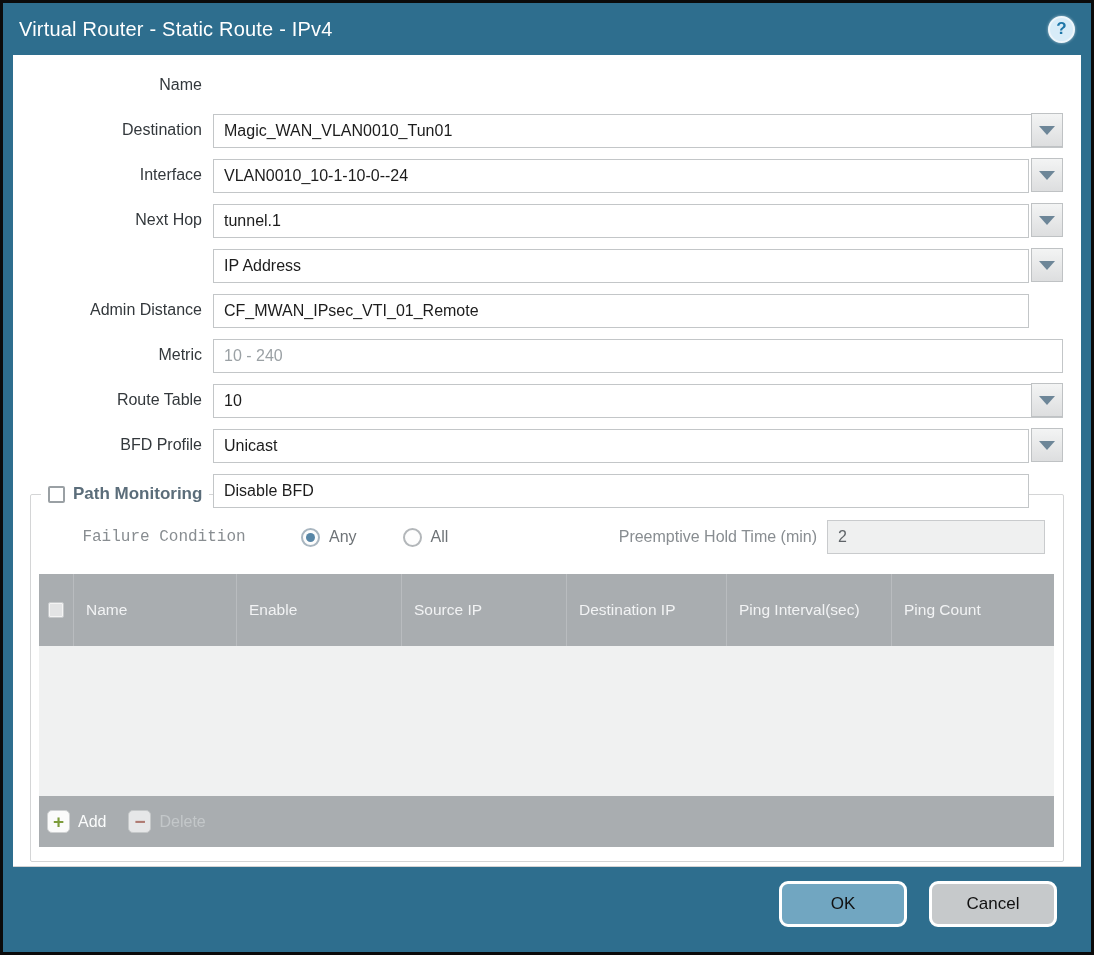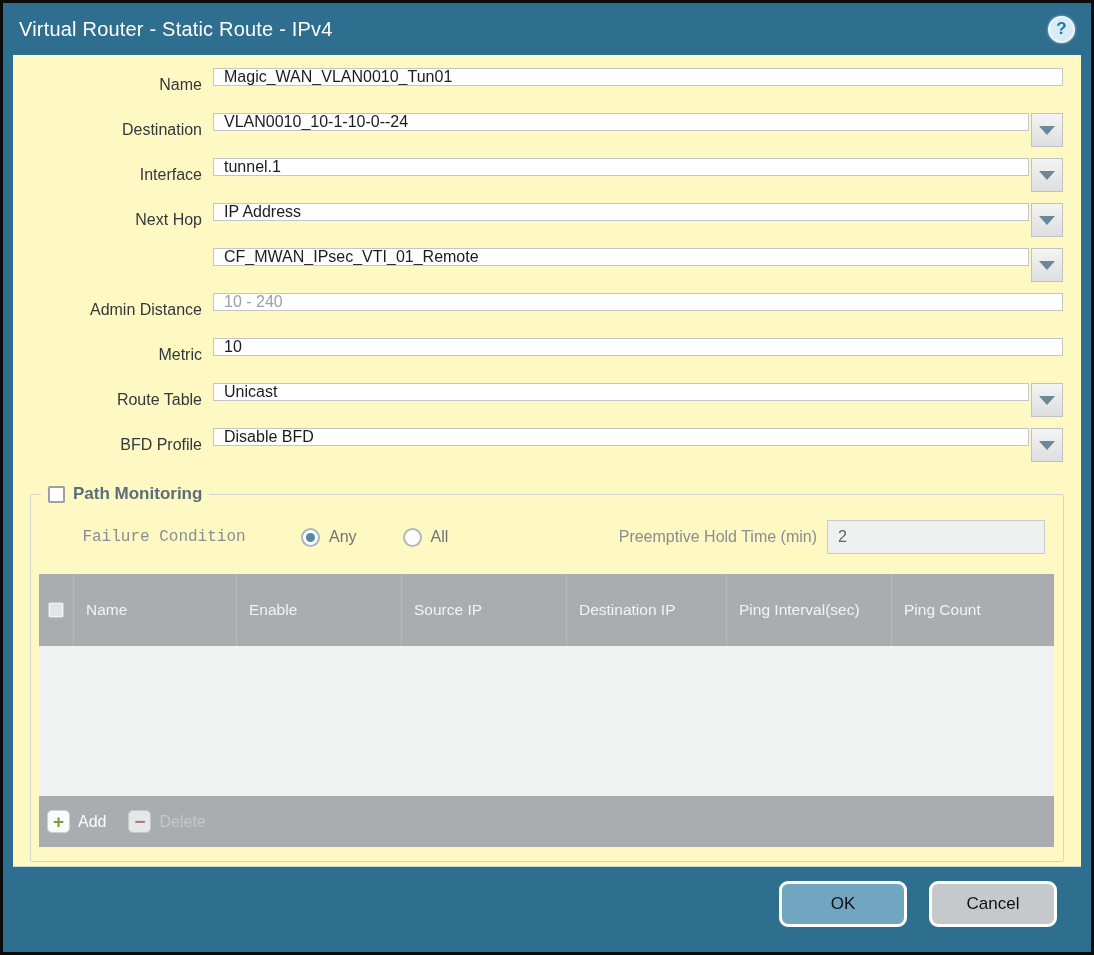--- a/index.html
+++ b/index.html
@@ -30,44 +30,44 @@
     border: 2px solid #eef6fb;
     box-shadow: 0 0 3px rgba(255,255,255,.6);
     color: #1d76a8; font-weight: bold; font-size: 17px;
     display: flex; align-items: center; justify-content: center;
     cursor: pointer;
   }
   
   .content {
     flex: 1 1 auto;
     margin: 0 10px;
-    background: #fef9c3;
+    background: #ffffff;
     padding: 13px 0 0 0;
     overflow: hidden;
     border-bottom: 1px solid #d2d3d4;
   }
   .form-row {
     display: flex; align-items: center;
     margin: 0 18px 11px 0;
     height: 34px;
   }
   .form-label {
     width: 200px; flex: 0 0 200px;
     text-align: right; padding-right: 11px;
     font-size: 16px; color: #33383c;
   }
   .field-wrap { flex: 1 1 auto; display: flex; align-items: stretch; height: 34px; }
   .txt-input {
-    flex: 1 1 auto; height: 18px;
+    flex: 1 1 auto; height: 34px;
     border: 1px solid #c3c6c8;
     background: #ffffff;
     font-family: "Liberation Sans", sans-serif;
     font-size: 16px; color: #1c1c1c;
     padding: 0 10px;
-    outline: none; min-width: 0;
+    outline: none; min-width: 0; margin-top: 46px;
   }
   .txt-input::placeholder { color: #9ba1a5; opacity: 1; }
   .dd-btn {
     flex: 0 0 32px; width: 32px; height: 34px;
     margin-left: 2px;
     border: 1px solid #bfc2c4;
     background: linear-gradient(#f3f4f4, #dddedf);
     display: flex; align-items: center; justify-content: center;
     cursor: pointer;
   }

